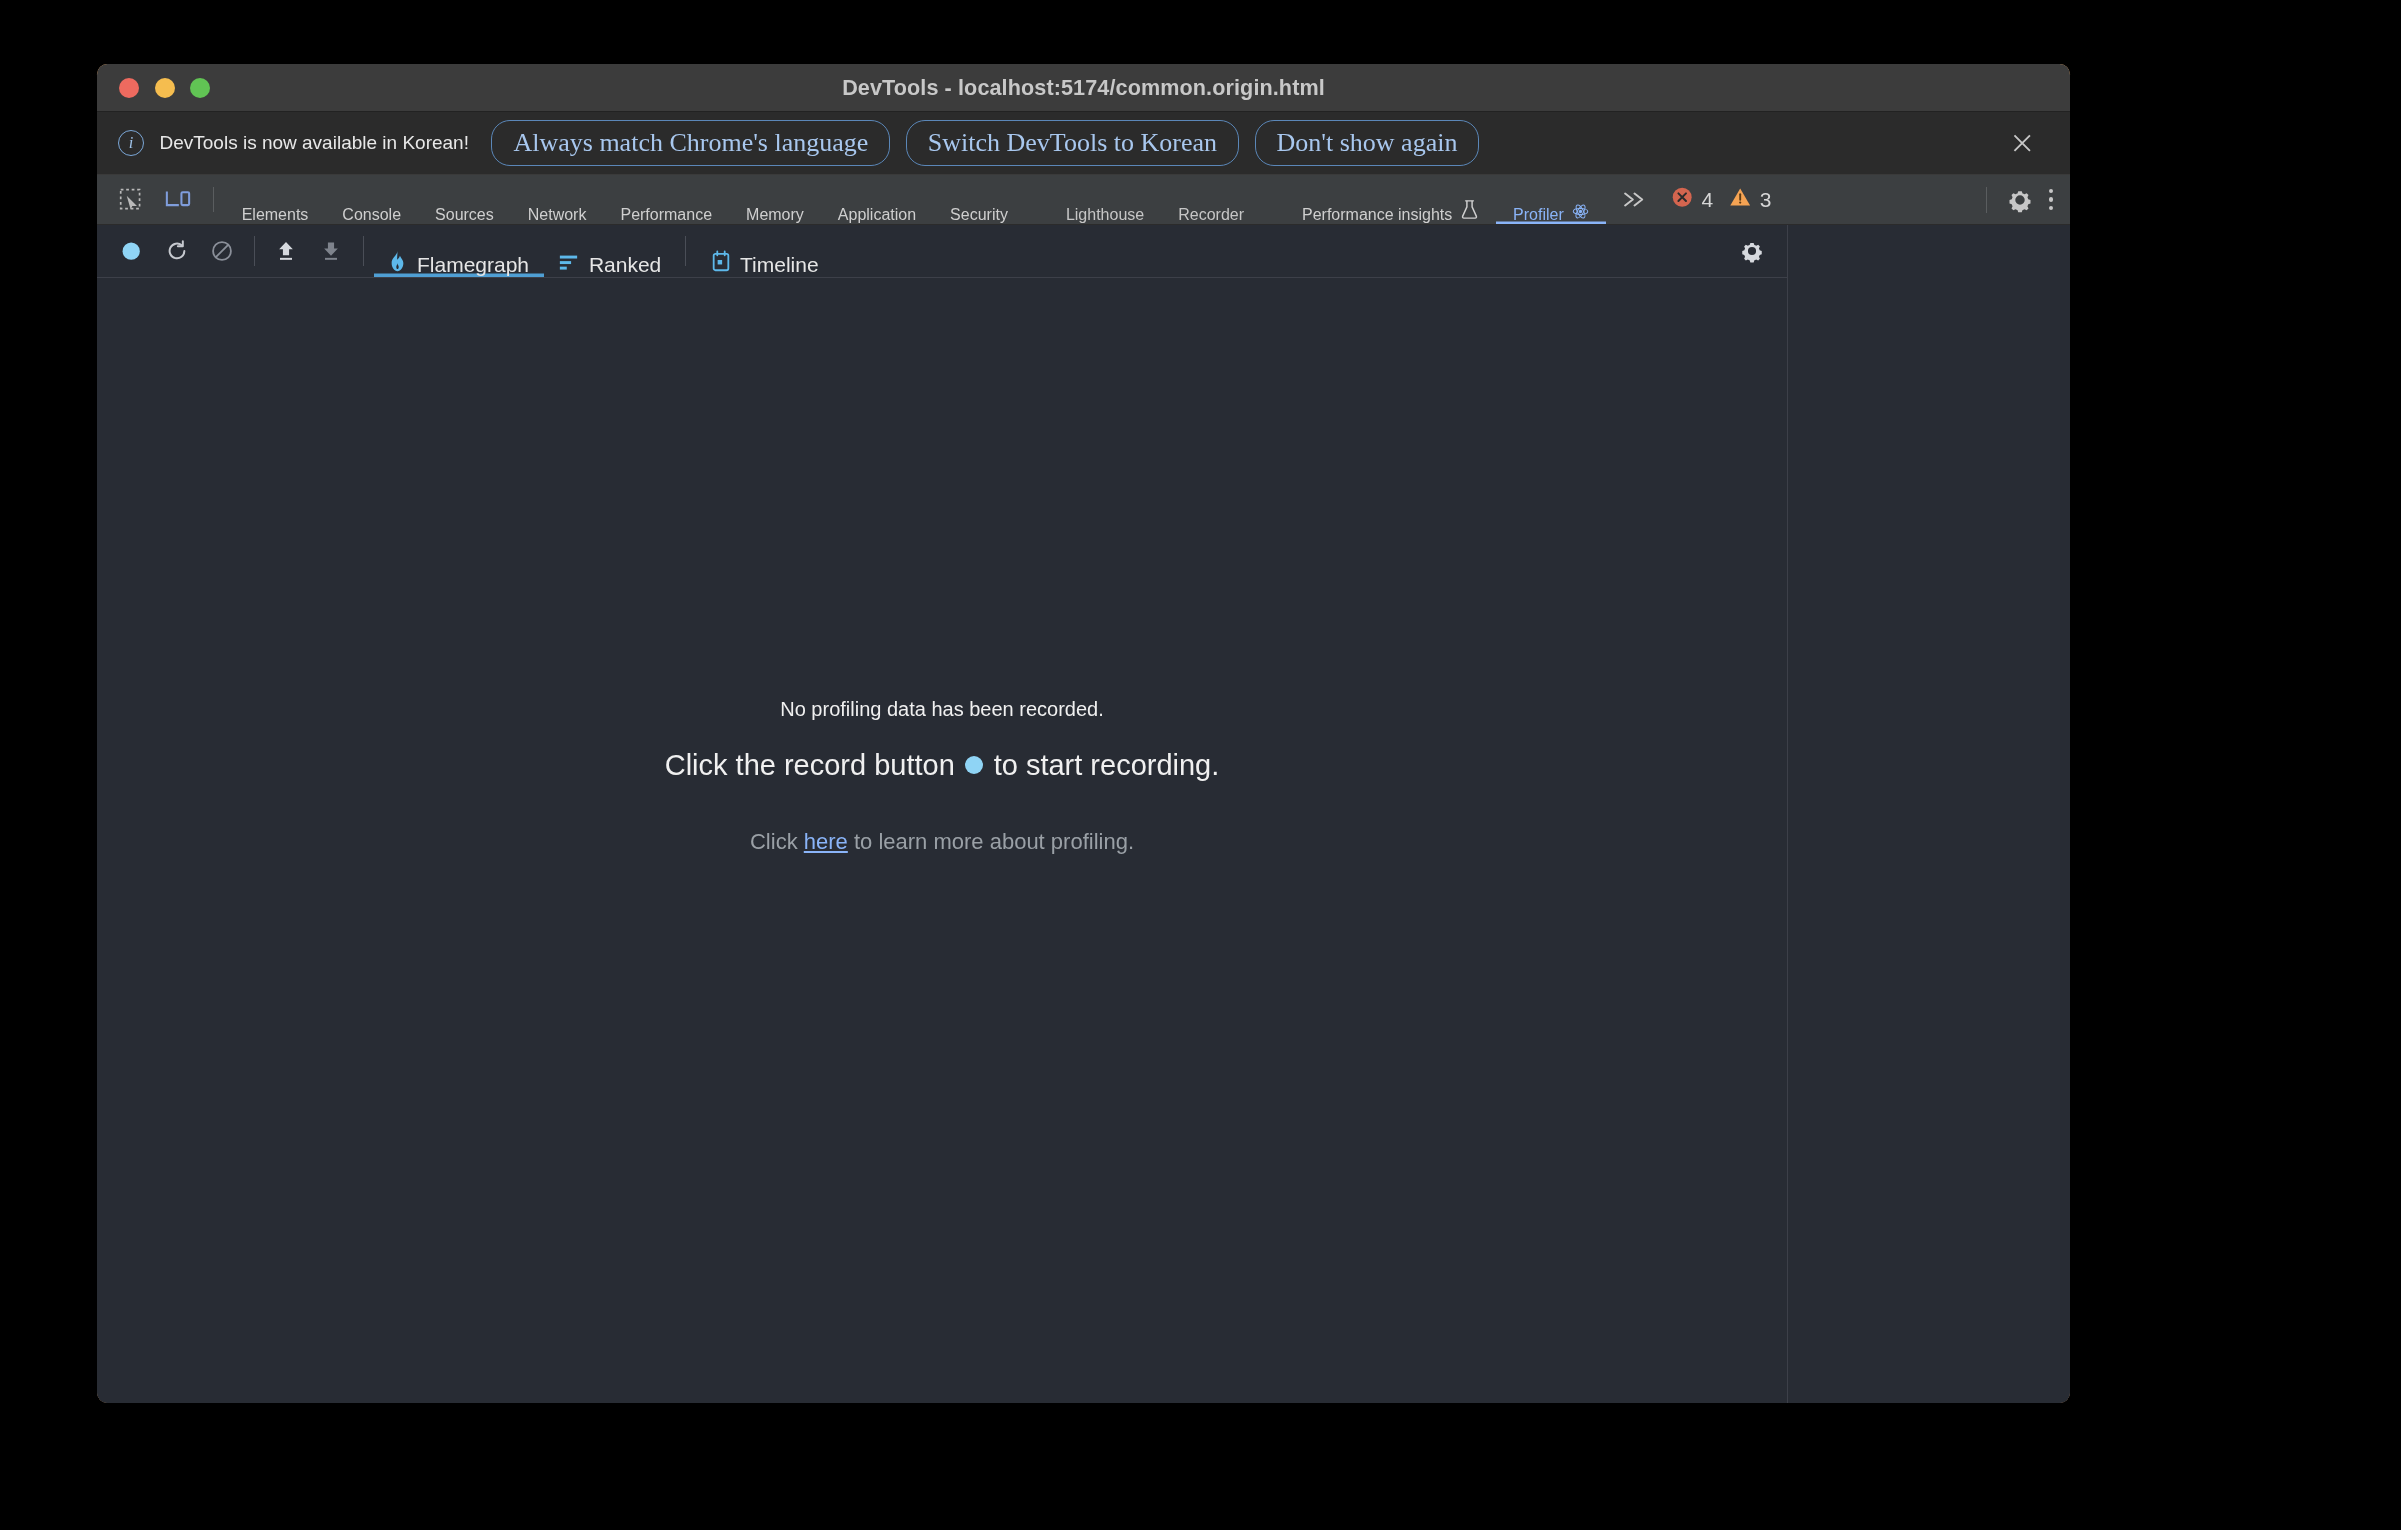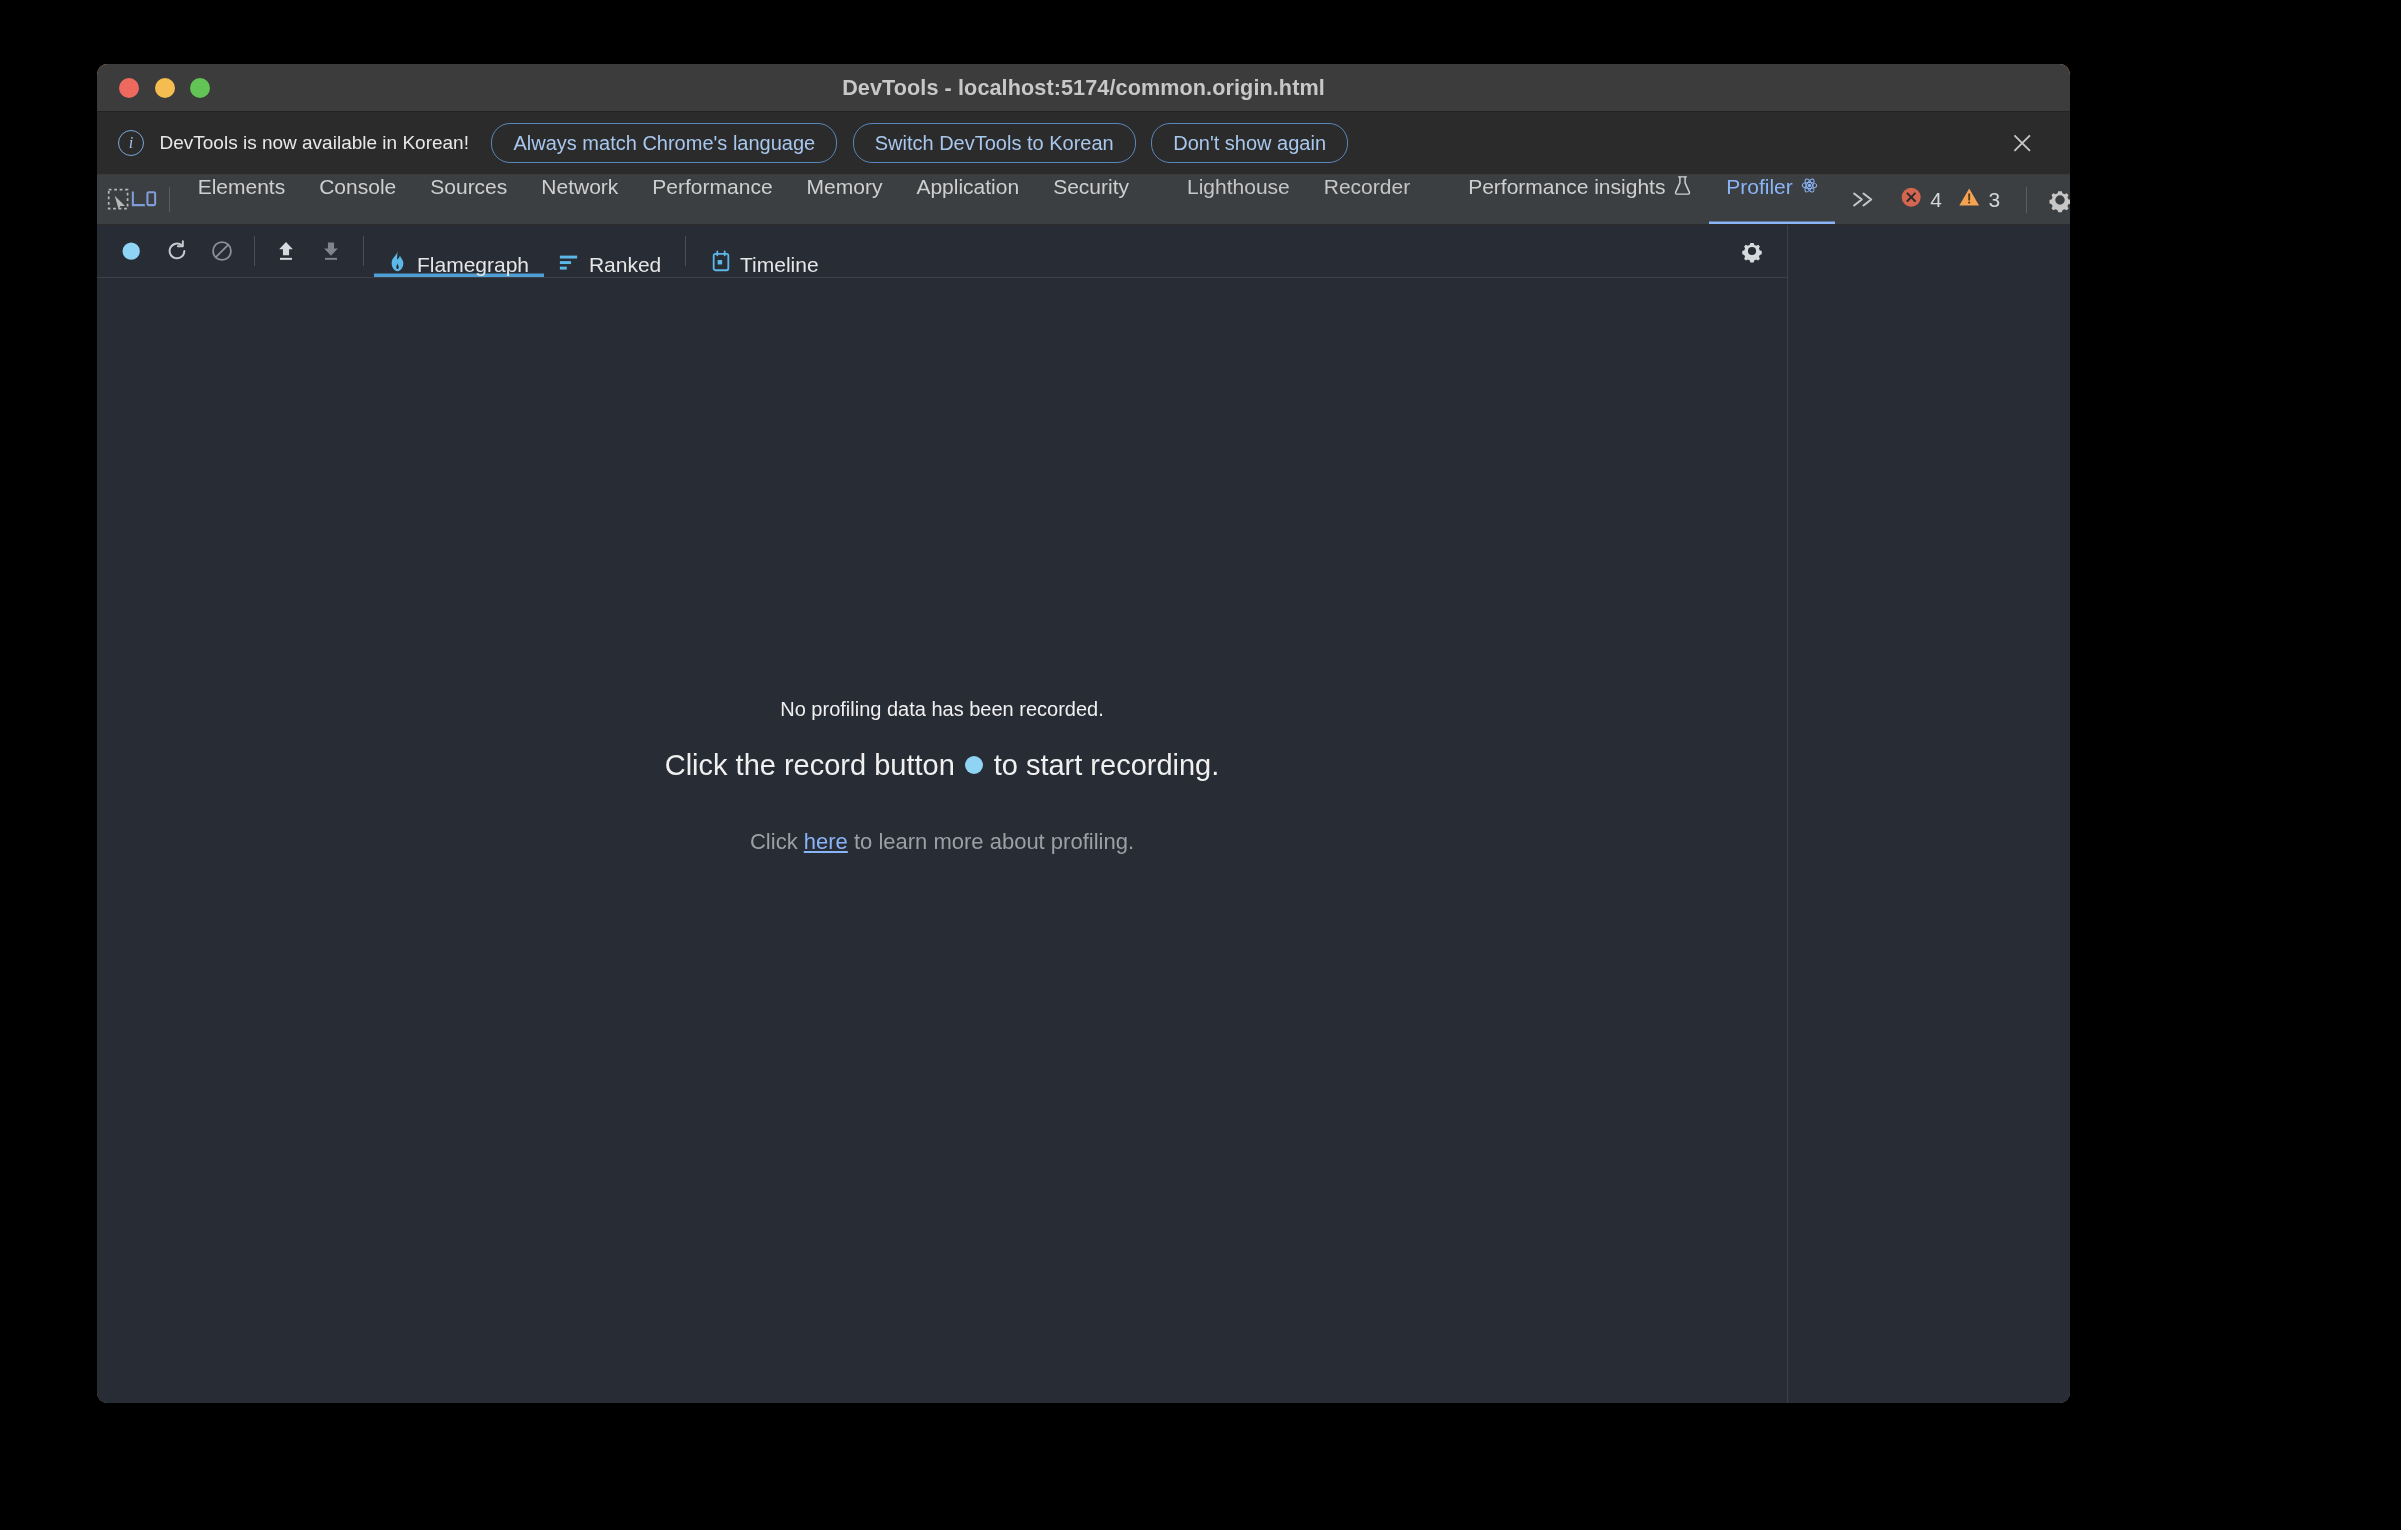--- a/index.html
+++ b/index.html
@@ -78,22 +78,22 @@
     font-size: 19px;
     white-space: nowrap;
     margin-right: 7px;
   }
   .notice-btn {
     background: transparent;
     border: 0.9px solid #5b87b8;
     color: #a8c7ee;
     border-radius: 19px;
     padding: 8.6px 21px;
-    font-size: 20px;
-    font-family: Liberation Sans, sans-serif;
+    font-size: 26px;
+    font-family: Liberation Serif, serif;
     white-space: nowrap;
     cursor: pointer;
     line-height: 1;
   }
   #notice-close {
     margin-left: auto;
     margin-right: 29px;
     color: #c6c6c6;
     font-size: 26px;
     width: 38px; height: 38px;
@@ -117,24 +117,24 @@
     cursor: pointer;
   }
   .tb-icon:first-child { margin-left: 10.4px; }
   .tb-sep {
     width: 0.9px;
     background: #5a5d5f;
     margin: 12px 11.2px;
     flex: 0 0 auto;
   }
   .tab {
-    display: flex; align-items: flex-start;
+    display: flex; align-items: flex-end;
     padding: 0 17px;
     color: #cfcfcf;
-    font-size: 21px;
+    font-size: 16px;
     white-space: nowrap;
     cursor: pointer;
     position: relative;
     gap: 7.8px;
   }
   .tab.dim { color: #c6c6c6; }
   .tab.spaced { margin-left: 24px; }
   .tab.active {
     color: #8ab4f8;
     box-shadow: inset 0 -2.6px 0 0 #8ab4f8;

